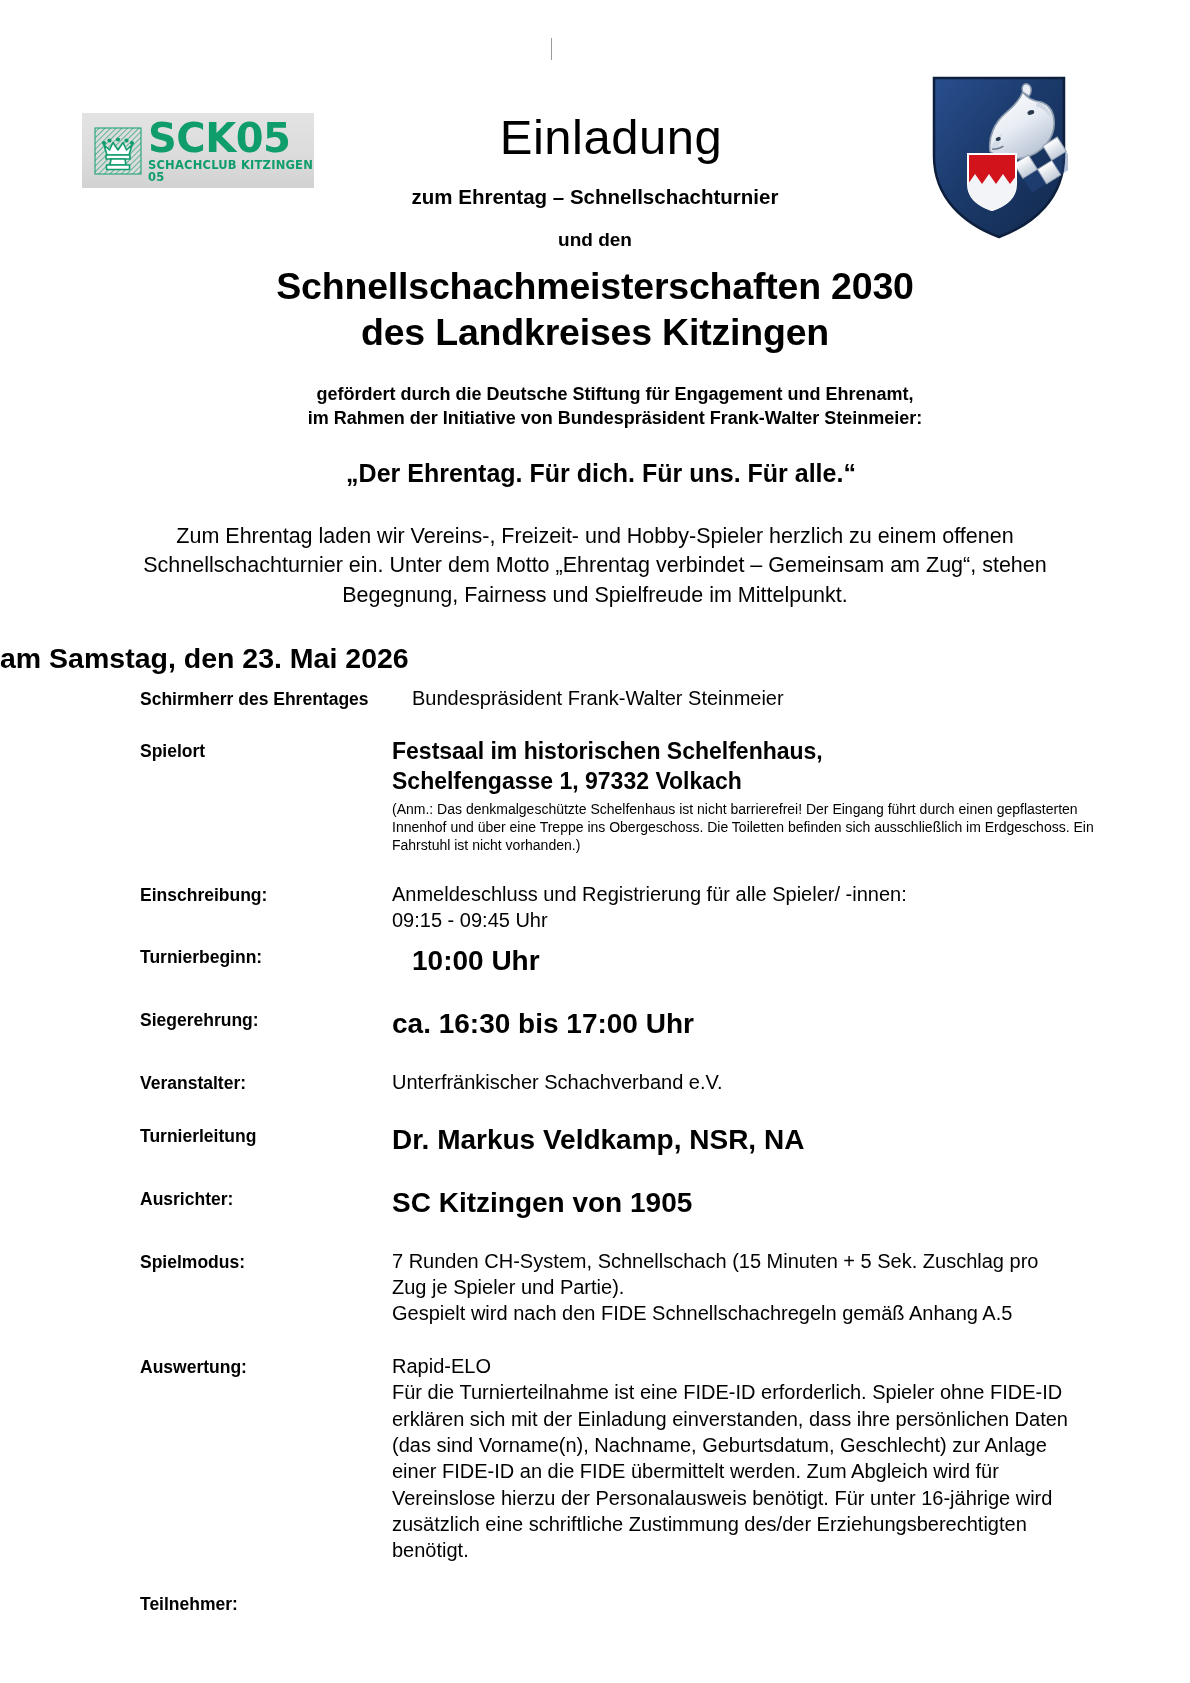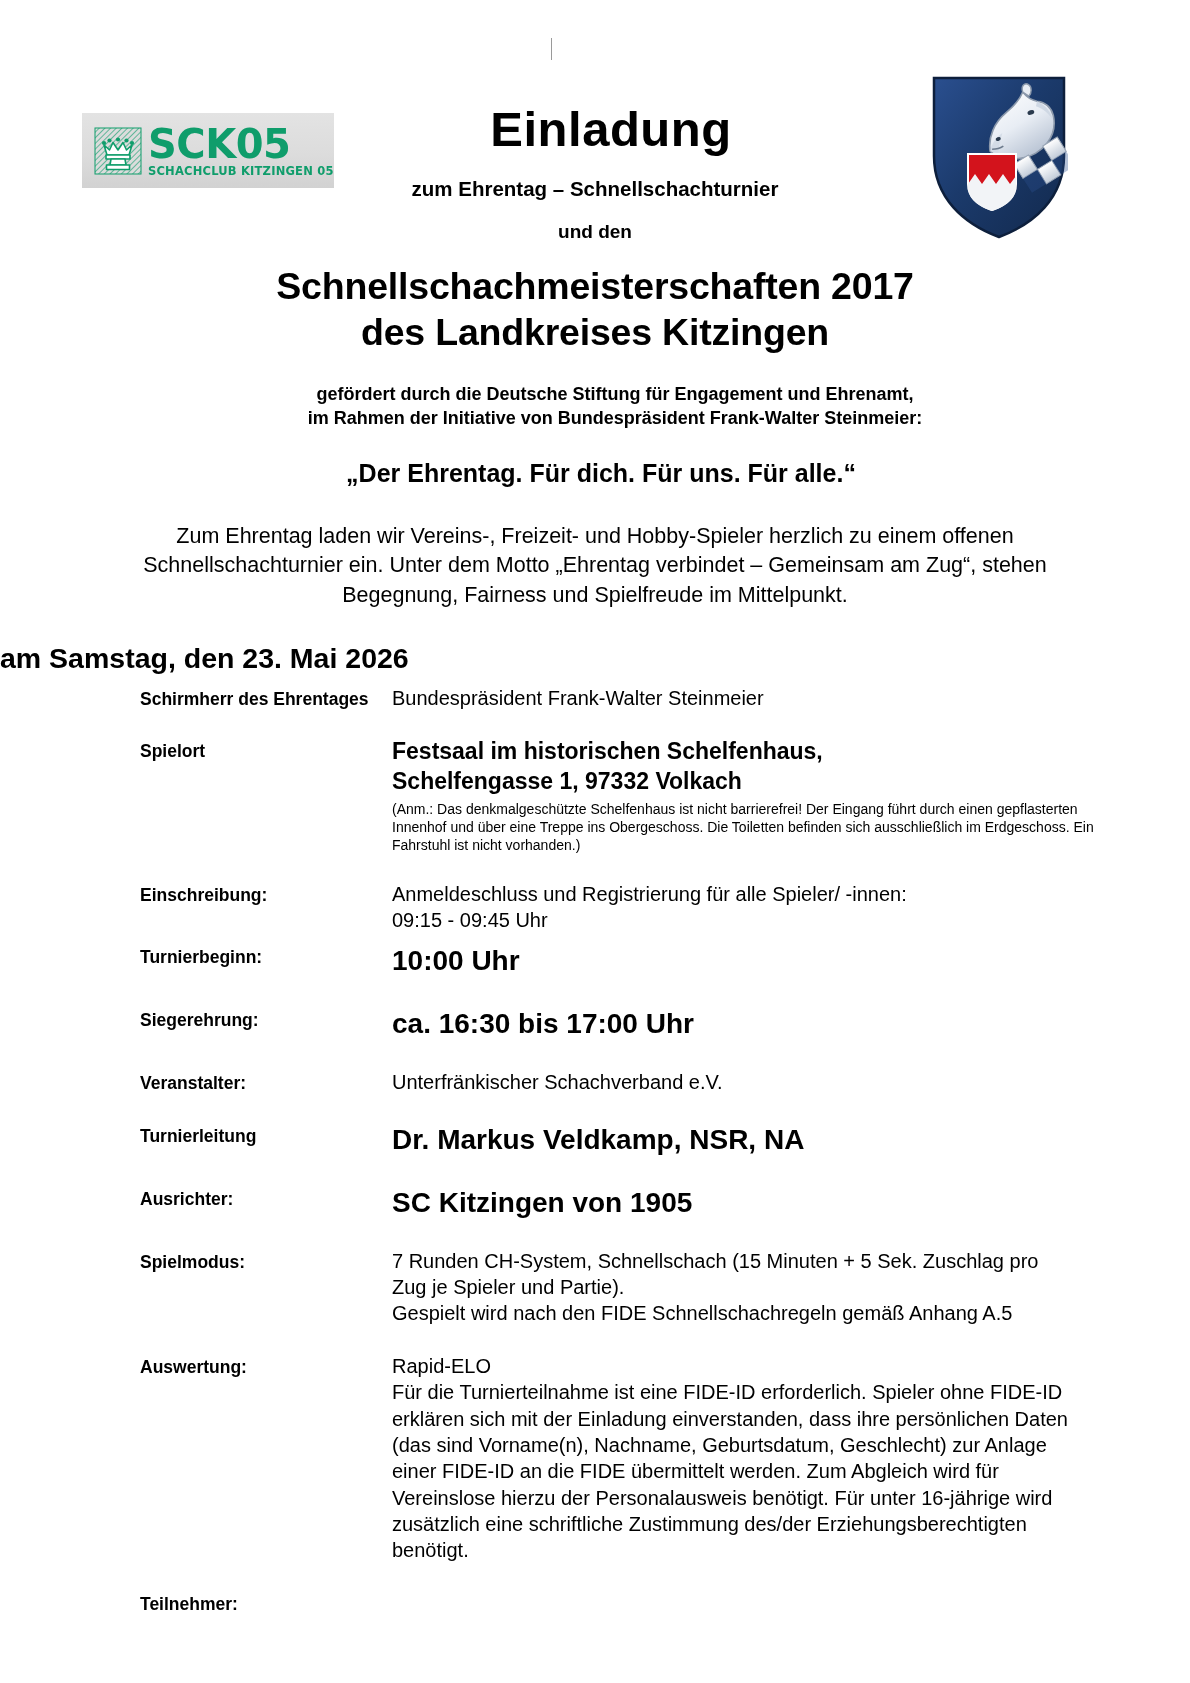--- a/index.html
+++ b/index.html
@@ -39,21 +39,21 @@
   .header {
     position: relative;
     height: 250px;
   }
 
   
   .club-logo {
     position: absolute;
     left: 82px;
     top: 113px;
-    width: 252px;
+    width: 232px;
     height: 75px;
     background: linear-gradient(180deg, #e3e3e3 0%, #dcdcdc 55%, #d2d2d2 100%);
     display: flex;
     align-items: center;
     padding-left: 12px;
     overflow: hidden;
   }
   .club-logo-mark {
     width: 48px;
     height: 48px;
@@ -95,23 +95,23 @@
   
   .title-stack {
     position: absolute;
     left: 0;
     right: 0;
     top: 104px;
     text-align: center;
   }
   .doc-title {
     font-size: 49px;
-    font-weight: bold;
+    font-weight: normal;
     letter-spacing: 0.5px;
-    margin: 0;
+    margin: 8px;
     line-height: 1.05;
     padding-left: 32px;
   }
   .doc-subtitle {
     font-size: 20.5px;
     font-weight: bold;
     margin: 22px 0 0 0;
   }
   .doc-subtitle2 {
     font-size: 19px;
@@ -163,21 +163,21 @@
   
   .rows {
     margin: 10px 0 0 0;
     padding: 0 95px 0 140px;
   }
   .row {
     display: flex;
     align-items: flex-start;
     margin-top: 26px;
   }
-  .row.tight { margin-top: 10px; }
+  .row.tight { margin-top: 10px; gap: 20px; }
   .row-label {
     flex: 0 0 252px;
     font-size: 17.5px;
     font-weight: bold;
     padding-top: 3px;
     line-height: 1.3;
   }
   .row-value {
     flex: 1 1 auto;
     font-size: 20px;
@@ -297,21 +297,21 @@
     </div>
 
     <div class="title-stack">
       <h1 class="doc-title">Einladung</h1>
       <div class="doc-subtitle">zum Ehrentag – Schnellschachturnier</div>
       <div class="doc-subtitle2">und den</div>
     </div>
   </div>
 
   <div class="headline">
-    <span class="vline">Schnellschachmeisterschaften 2017</span>
+    <span class="vline">Schnellschachmeisterschaften 2030</span>
     <span class="vline">des Landkreises Kitzingen</span>
   </div>
 
   <div class="funding">
     <span class="vline">gefördert durch die Deutsche Stiftung für Engagement und Ehrenamt,</span>
     <span class="vline">im Rahmen der Initiative von Bundespräsident Frank-Walter Steinmeier:</span>
   </div>
 
   <div class="motto">„Der Ehrentag. Für dich. Für uns. Für alle.“</div>
 

